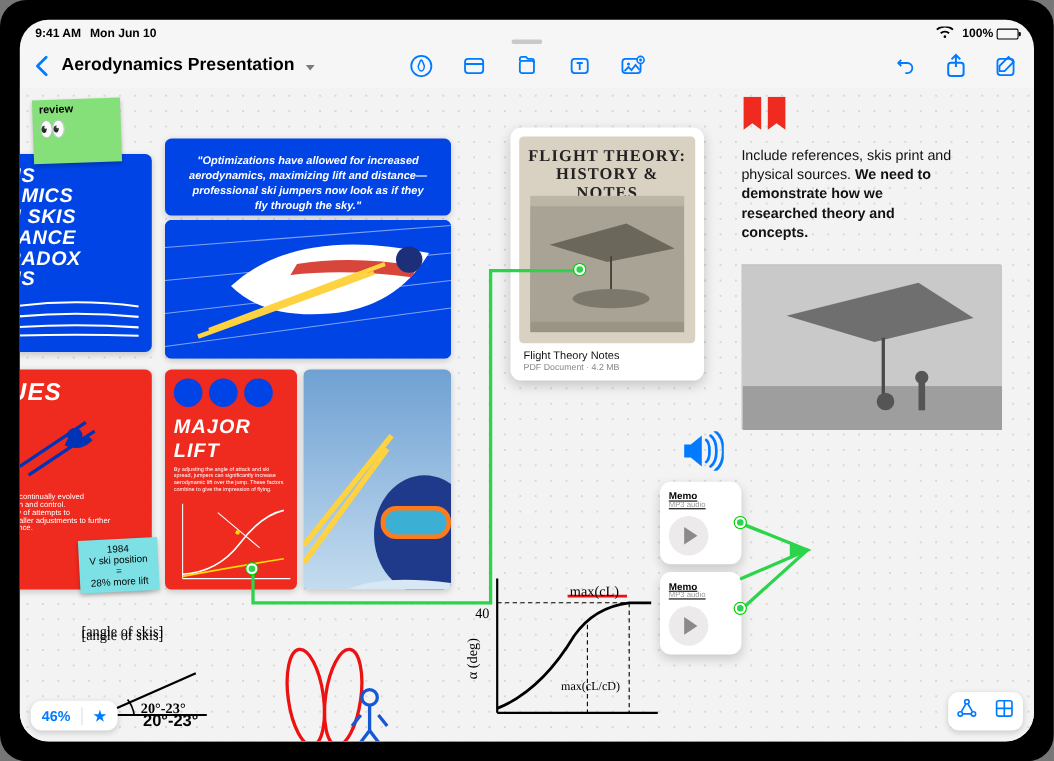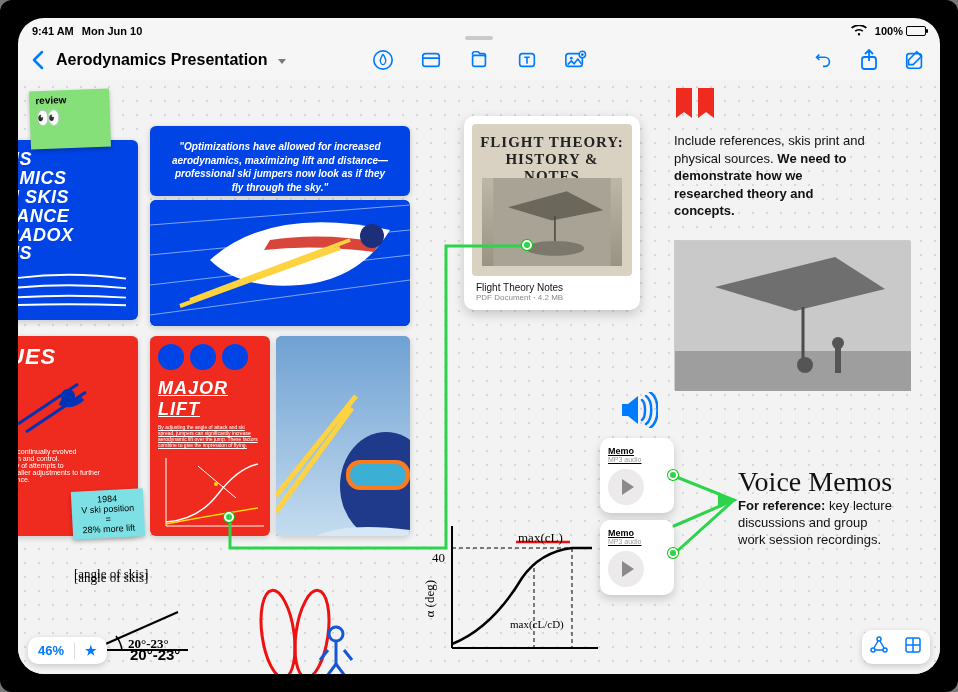--- a/index.html
+++ b/index.html
@@ -1,19 +1,19 @@
 <!DOCTYPE html>
 <html><head>
 <meta charset="utf-8">
 <style>
   * { box-sizing: border-box; margin: 0; padding: 0; font-family: -apple-system, "SF Pro", "Helvetica Neue", Arial, sans-serif; }
   html, body { width: 958px; height: 692px; background:#777; }
   .device {
     position: relative; width: 958px; height: 692px;
-    background: #000; border-radius: 12px; padding: 18px 18px 18px 18px;
+    background: #000; border-radius: 24px; padding: 18px 18px 18px 18px;
   }
   .screen {
     position: relative; width: 100%; height: 100%;
     background: #f6f6f6; border-radius: 26px; overflow: hidden;
   }
   
   .statusbar {
     display:flex; justify-content:space-between; align-items:center;
     padding: 4px 14px 0 14px; font-size: 11px; font-weight:600; color:#000;
     height: 22px;
@@ -54,30 +54,30 @@
   
   .quote-card { background:#0044e6; color:#fff; padding:14px 18px; }
   .quote-card p { font-size:10px; font-weight:700; font-style:italic; text-align:center; line-height:1.35; }
   
   .skijumper { background:#0044e6; }
   .skijumper .illus { position:relative; width:100%; height:100%; overflow:hidden; }
   
   .slide-red { background:#ef2a1f; color:#fff; }
   .slide-red .hdr { font-weight:800; font-style:italic; font-size:22px; padding:8px 10px 4px 10px; letter-spacing:1px; }
   .slide-red .body { font-size:7px; padding:0 10px 0 10px; }
-  .slide-red-sm { background:#ef2a1f; color:#fff; padding:8px;text-decoration:underline; }
+  .slide-red-sm { background:#ef2a1f; color:#fff; padding:8px; }
   .slide-red-sm .thumbs { display:flex; gap:6px; }
   .slide-red-sm .thumb { width:26px;height:26px;border-radius:50%;background:#0044e6; }
   .slide-red-sm .title { font-weight:800; font-style:italic; font-size:18px; margin-top:8px; letter-spacing:1px; }
   .slide-red-sm .chart { position:relative; height:80px; margin-top:6px; }
   
   .skier-photo { background:linear-gradient(#6fa1d3,#b4d3ea); position:relative; }
   
   .docwrap { background:#fff; border-radius:10px; padding:8px 8px 6px 8px; box-shadow:0 4px 12px rgba(0,0,0,.2); }
-  .doc-cover { background:#d9d2c2; width:100%; height:152px; position:relative; overflow:hidden; border-radius:4px; }
+  .doc-cover { background:#d9d2c2; width:100%; height:188px; position:relative; overflow:hidden; border-radius:4px; }
   .doc-cover .tt { font-family:"Times New Roman",serif; font-size:15px; text-align:center; padding:10px 6px 4px; letter-spacing:1px; font-weight:600; color:#222; }
   .doc-cover .mono { position:absolute; left:10px; right:10px; bottom:10px; top:54px; background:linear-gradient(#bdb7a8,#999384); }
   .doc-meta { padding:6px 4px 2px 4px; }
   .doc-meta .dn { font-size:10px; font-weight:400; color:#111; }
   .doc-meta .ds { font-size:8px; color:#888; }
   
   .ribbon { width:44px; height:40px; }
   
   .reftext { font-size:13px; color:#111; line-height:1.35; width:200px; }
   .reftext .bold { font-weight:700; }
@@ -373,26 +373,20 @@
       </div>
 
       <div class="item memo" style="left:582px; top:440px;">
         <div class="mt">Memo</div>
         <div class="ms">MP3 audio</div>
         <div class="play">
             <div class="tri"></div>
           </div>
       </div>
 
-      <div class="item" style="left:720px; top:386px;">
-        <div class="voicehdr">Voice Memos</div>
-        <div class="voicetext">
-          <b>For reference:</b><span> key lecture discussions and group work session recordings.</span>
-        </div>
-      </div>
 
       <div class="item" style="left:50px; top:484px; width:360px; height:118px;">
         <svg width="360" height="118" viewBox="0 0 360 118">
           <text x="6" y="18" class="hand" font-family="Segoe Script" font-size="13">[angle of skis]</text>
           <path d="M24 86 L120 86" stroke="#000" stroke-width="2"></path>
           <path d="M24 86 L110 48" stroke="#000" stroke-width="2"></path>
           <path d="M54 86 A30 30 0 0 0 48 72" stroke="#000" stroke-width="1.5" fill="none"></path>
           <text x="62" y="96" font-family="Segoe Script" font-size="15" font-weight="600">20°-23°</text>
 
           <ellipse cx="210" cy="70" rx="16" ry="44" stroke="#e11" stroke-width="3" fill="none" transform="rotate(-8 210 70)"></ellipse>

